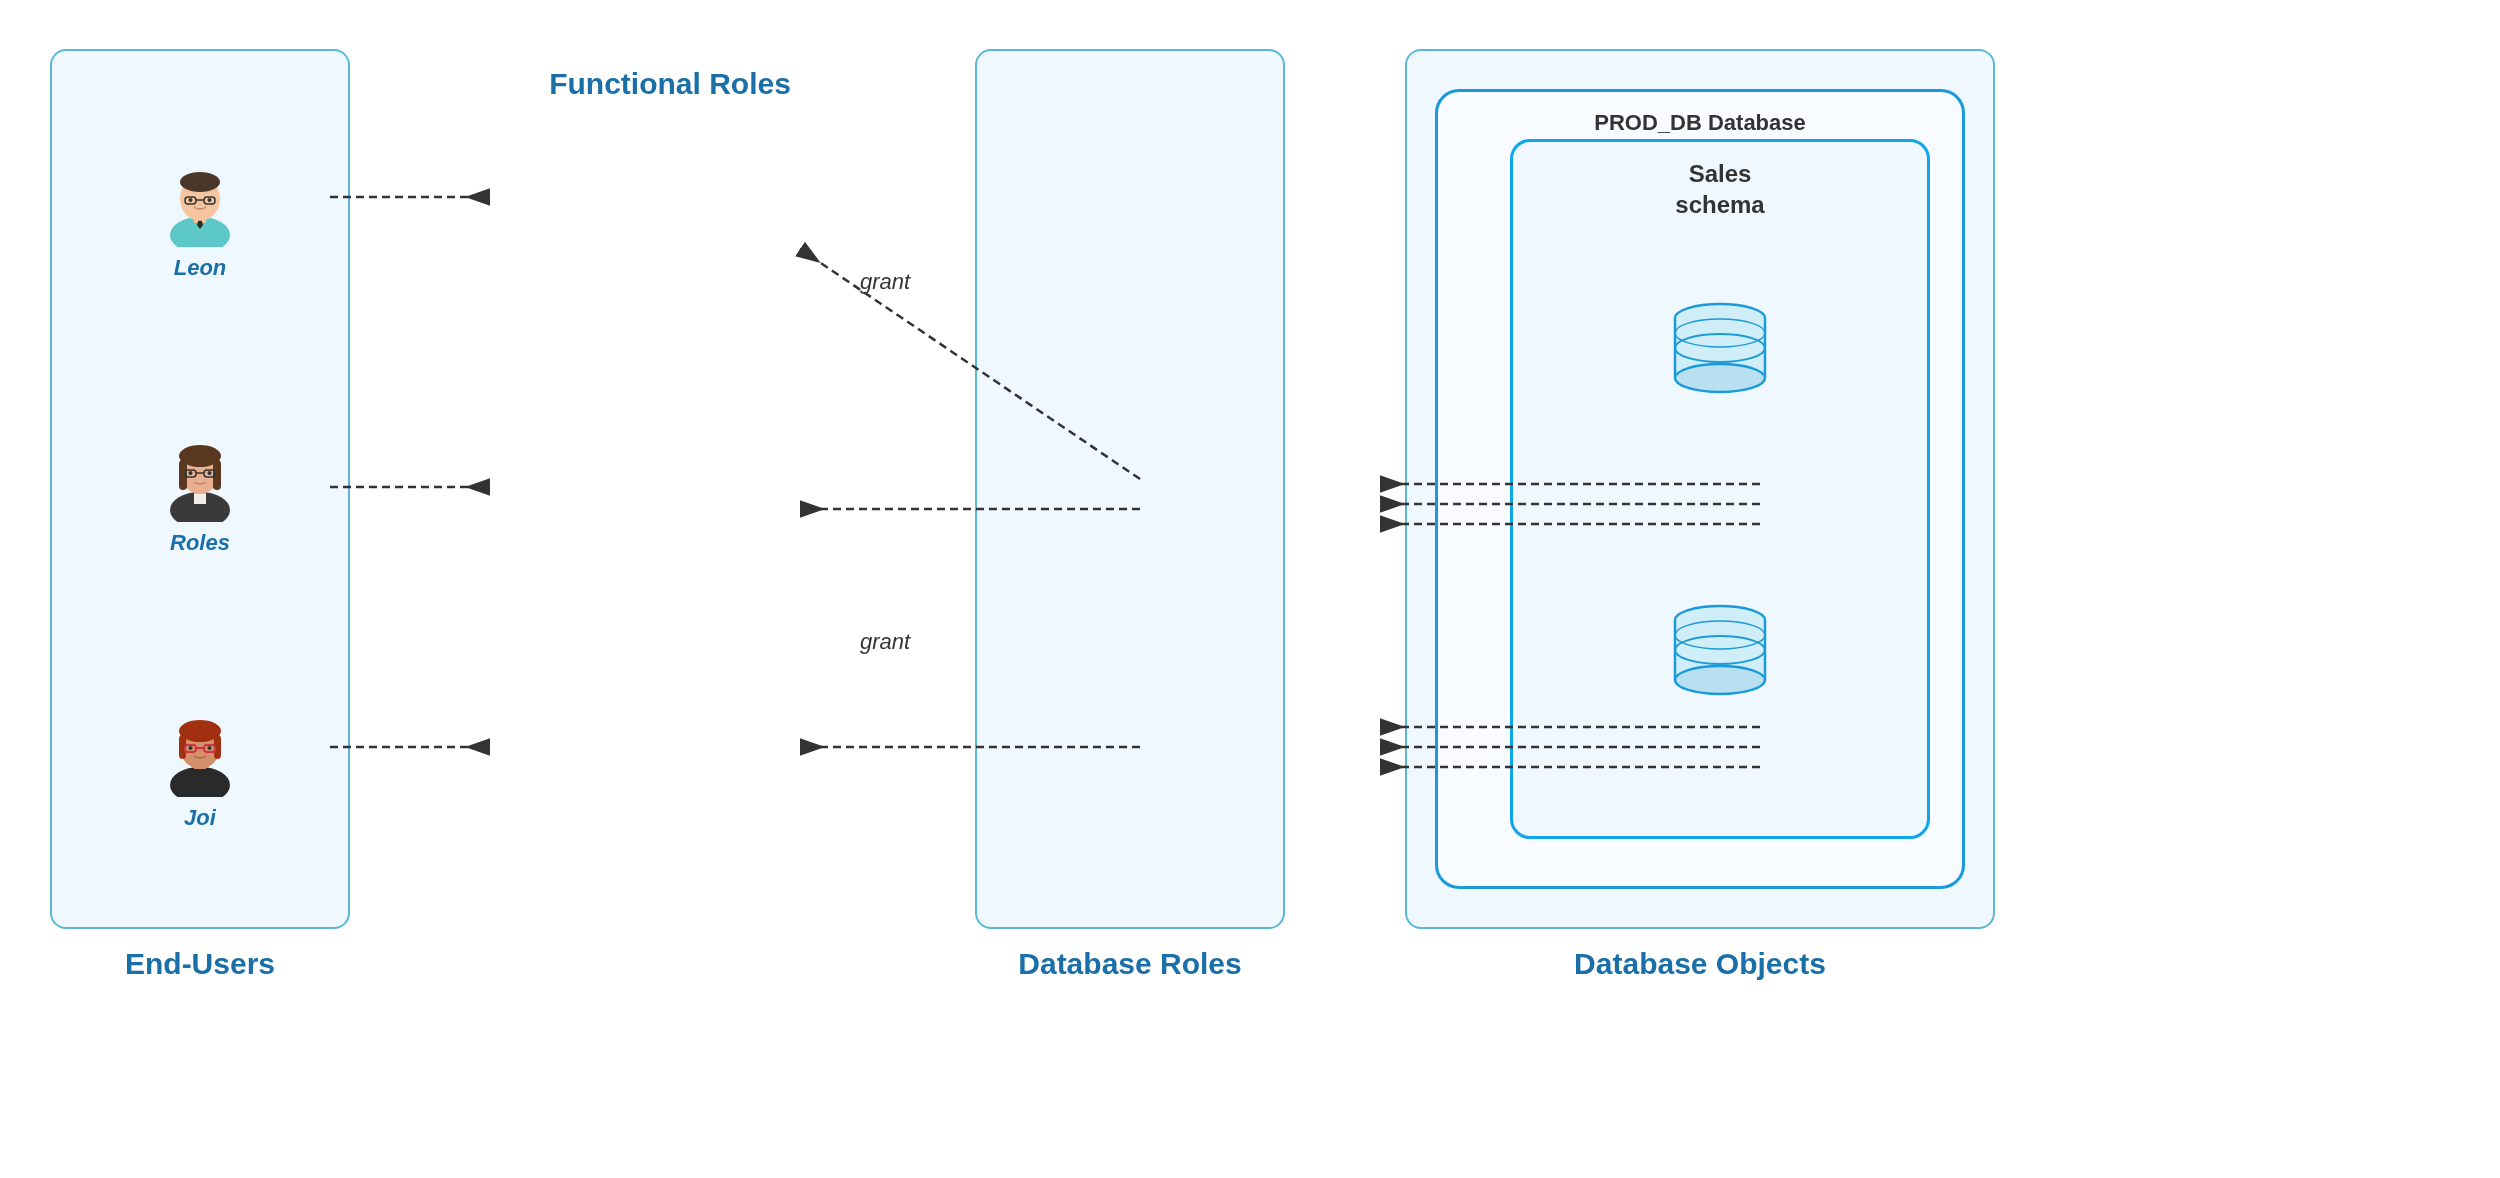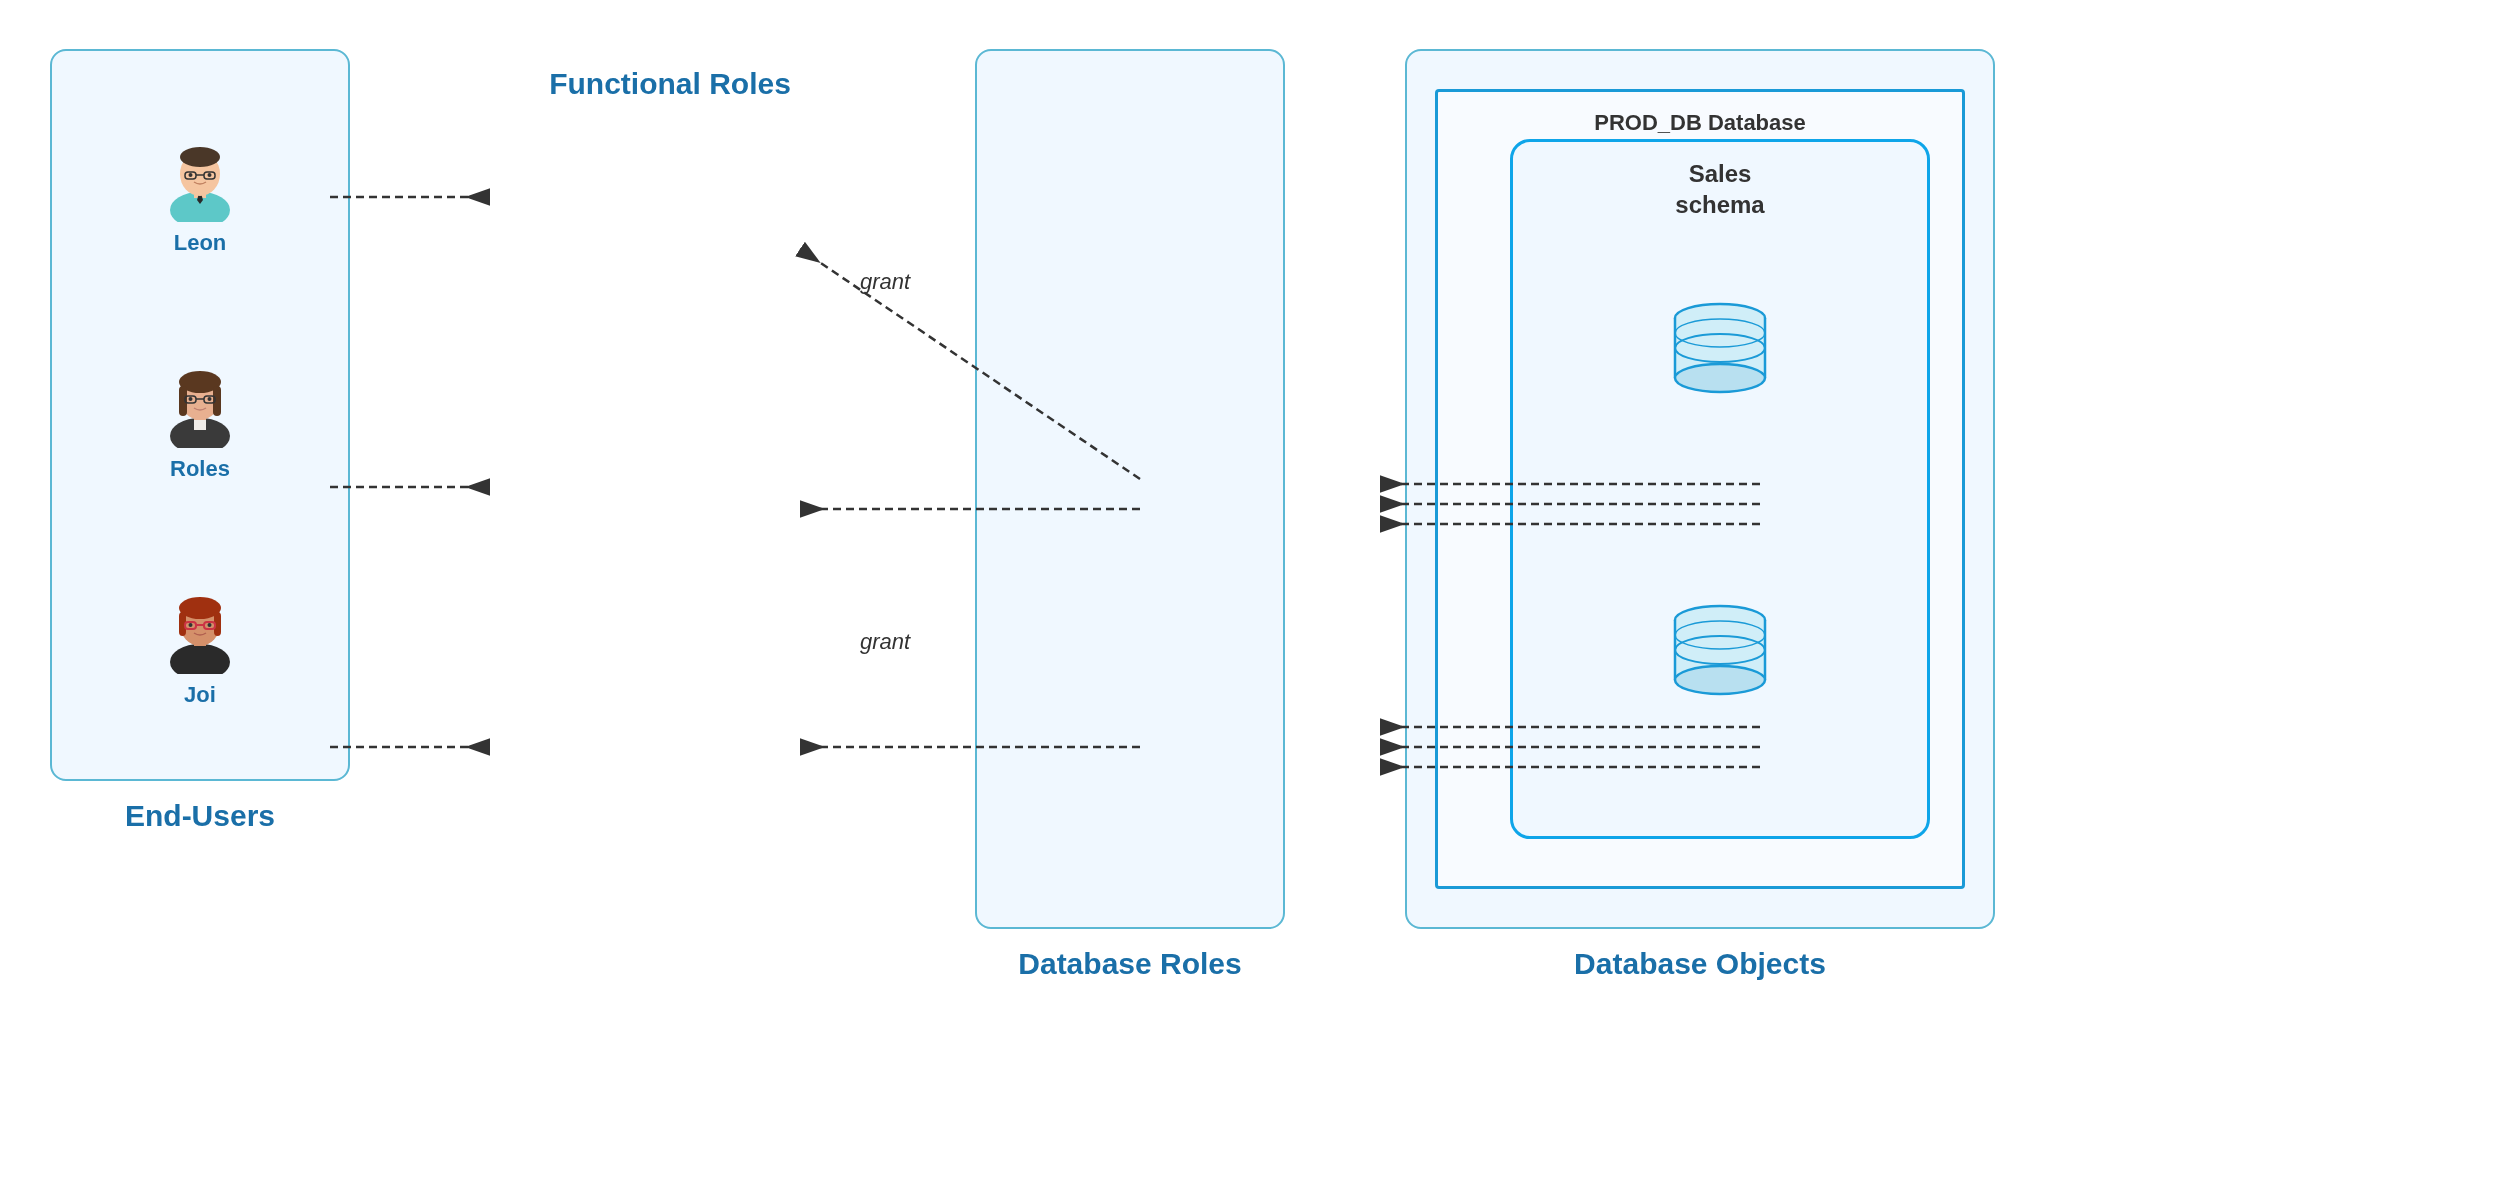--- a/index.html
+++ b/index.html
@@ -44,21 +44,22 @@
       align-items: center;
       justify-content: space-around;
       position: relative;
     }
 
     .col-end-users {
       width: 340px;
     }
     .col-end-users .column-box {
       width: 300px;
-      height: 732px;
+      height: 880px;
+      font-style: italic;
     }
 
     .col-functional {
       width: 360px;
     }
     .col-functional .column-box {
       width: 310px;
       height: 880px;
     }
 
@@ -135,21 +136,21 @@
       width: 220px;
       min-height: 100px;
       display: flex;
       align-items: center;
       justify-content: center;
     }
 
     
     .db-outer {
       border: 3px solid #1a9ad7;
-      border-radius: 4px;
+      border-radius: 24px;
       width: 530px;
       height: 800px;
       display: flex;
       align-items: center;
       justify-content: center;
       position: relative;
       background: #f8fbff;
       padding-left: 40px;
     }
 

